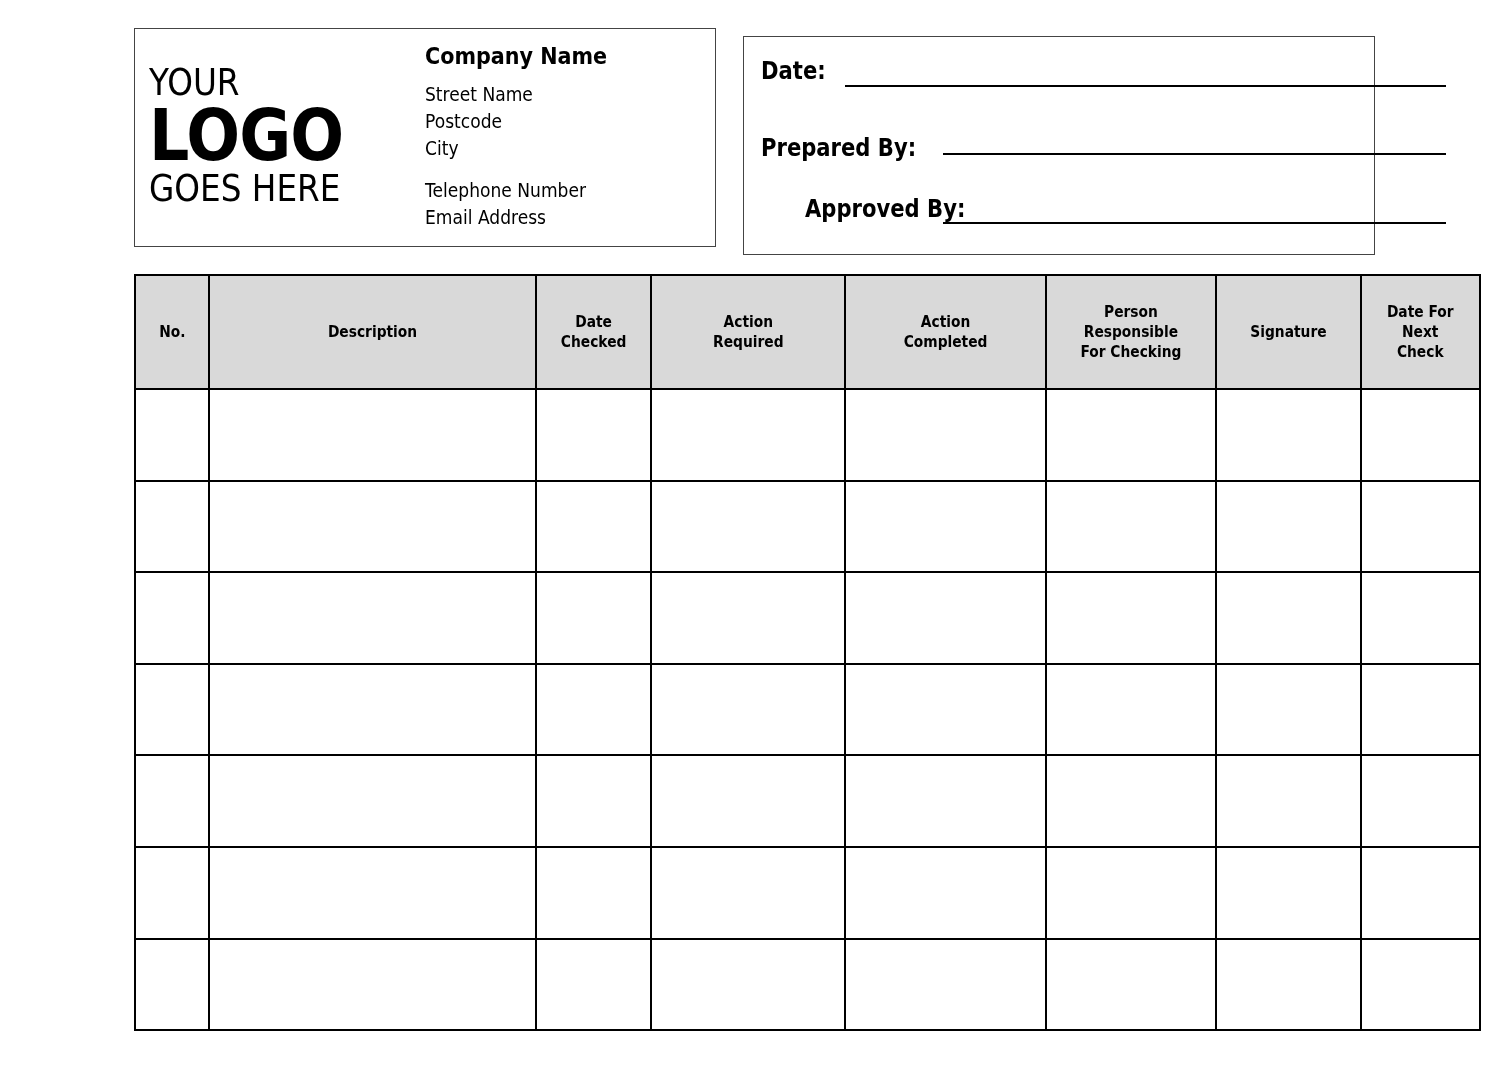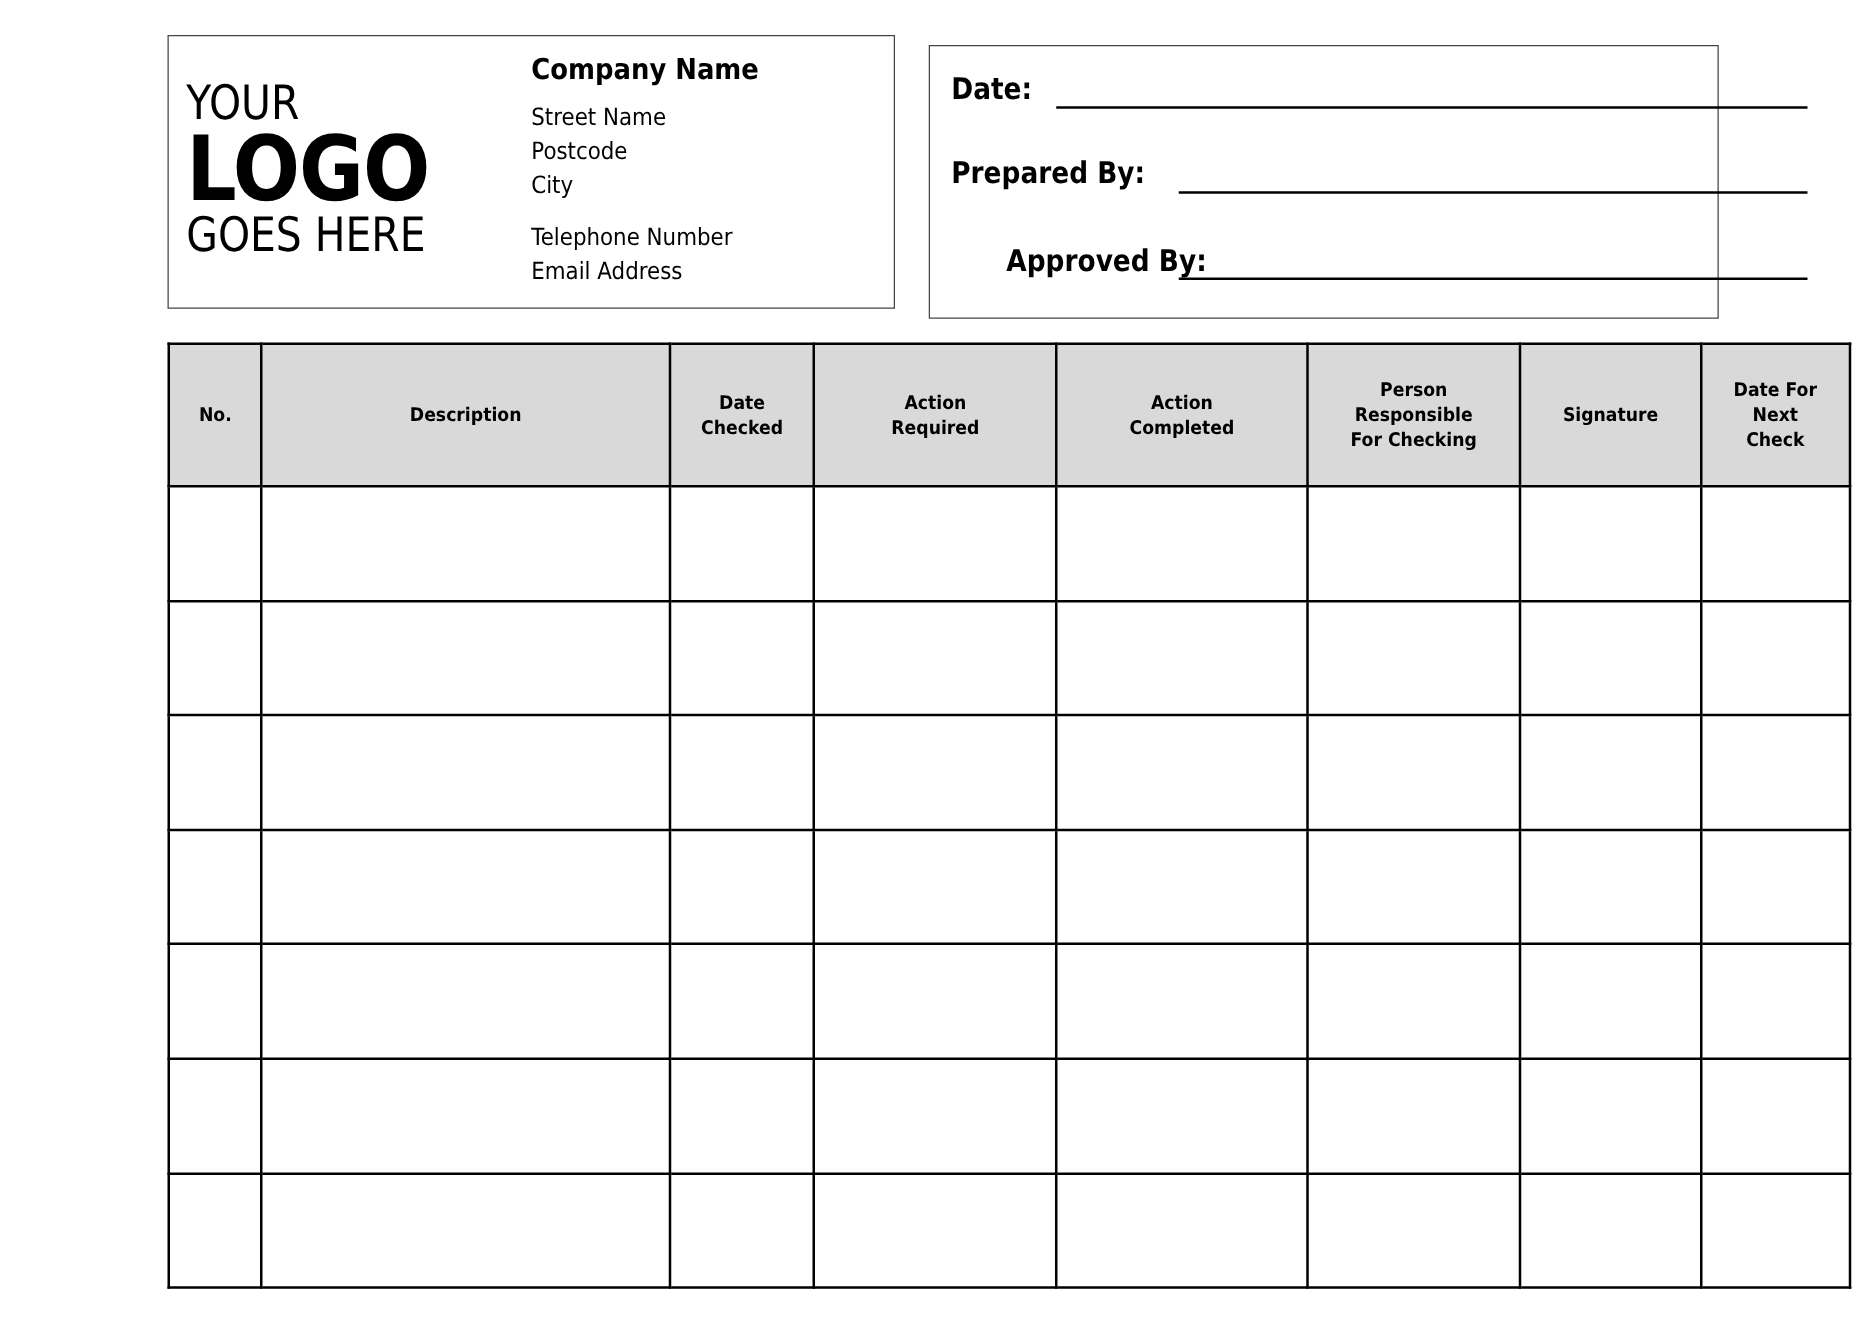--- a/index.html
+++ b/index.html
@@ -11,21 +11,21 @@
     .logo .l1 { font-size:38px; font-weight:normal; letter-spacing:0px; transform:scaleX(0.86); transform-origin:left; }
     .logo .l2 { font-size:72px; font-weight:bold; margin-top:-2px; transform:scaleX(0.88); transform-origin:left; letter-spacing:-1px; }
     .logo .l3 { font-size:38px; font-weight:normal; margin-top:-2px; transform:scaleX(0.86); transform-origin:left; }
     .company { position:absolute; left:290px; top:14px; }
     .company .name { font-family:"DejaVu Sans", sans-serif; font-weight:bold; font-size:23px; transform:scaleX(0.9); transform-origin:left; margin-bottom:12px; }
     .company .line { font-family:"DejaVu Sans", sans-serif; font-size:19px; line-height:27px; transform:scaleX(0.9); transform-origin:left; }
     .company .gap { height:15px; }
     .field { position:absolute; left:17px; display:flex; align-items:flex-end; }
     .field .lbl { font-family:"DejaVu Sans", sans-serif; font-weight:bold; font-size:24px; transform:scaleX(0.88); transform-origin:left; white-space:nowrap; }
     #f-date { top:20px; }
-    #f-prep { top:87px; }
+    #f-prep { top:97px; }
     #f-appr { top:158px;margin-left:44px; }
     table { position:absolute; left:134px; top:274px; border-collapse:collapse; table-layout:fixed; width:1345px; }
     th, td { border:2.5px solid #000; box-sizing:border-box; padding:0; }
     th { background:#d9d9d9; height:114px; font-family:"DejaVu Sans", sans-serif; font-weight:bold; font-size:15px; line-height:20px; text-align:center; vertical-align:middle; }
     th span { display:inline-block; transform:scaleX(0.92); white-space:pre-line; }
     td { height:91.6px; background:#fff; }
   </style>
 </head>
 <body>
 

